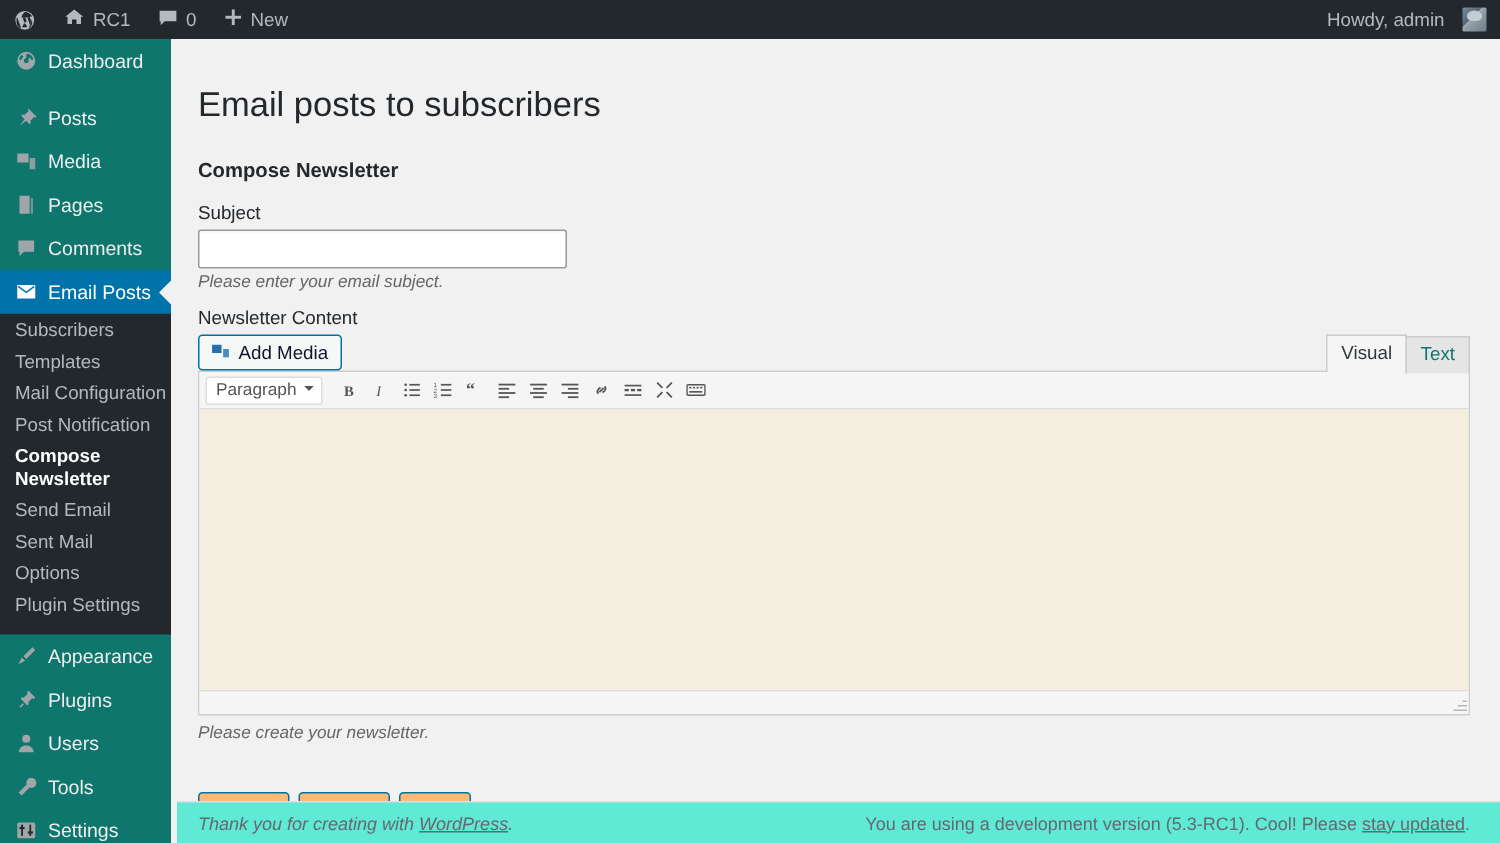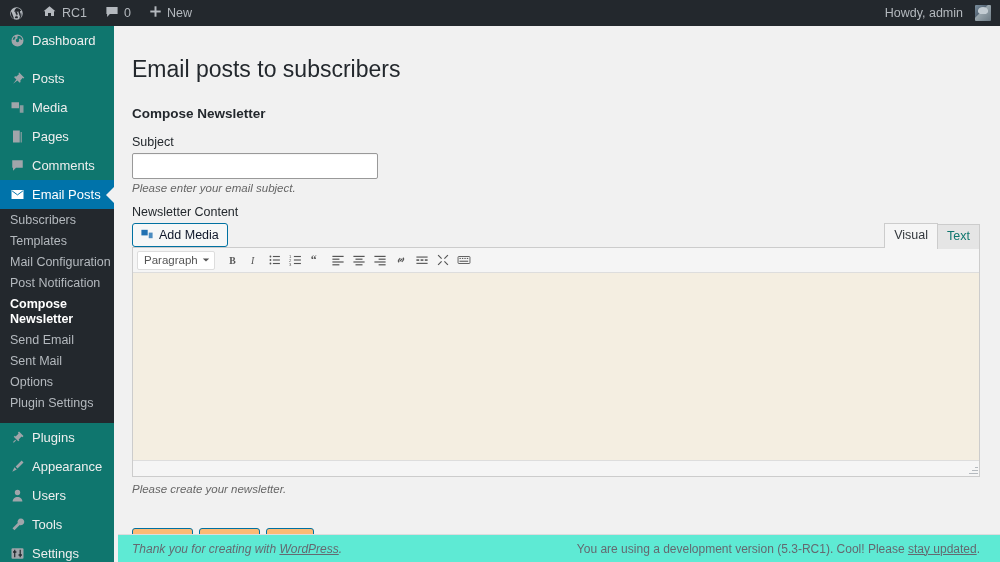--- a/index.html
+++ b/index.html
@@ -248,34 +248,34 @@
     <span class="submenu-item current">Compose Newsletter</span>
     <span class="submenu-item">Send Email</span>
     <span class="submenu-item">Sent Mail</span>
     <span class="submenu-item">Options</span>
     <span class="submenu-item">Plugin Settings</span>
   </div>
 
   <div class="menu-top">
     <span class="micon">
       <svg width="15" height="15" viewBox="0 0 20 20" fill="currentColor">
+          <path d="M15.5 2l-8 8 2.5 2.5 8-8zM6 11l-3 6 6-3z"></path>
+        </svg>
+    </span>
+    <span class="mlabel">Appearance</span>
+  </div>
+
+  <div class="menu-top">
+    <span class="micon">
+      <svg width="15" height="15" viewBox="0 0 20 20" fill="currentColor">
           <path d="M12 2l-1.5 1.5 1 1-4 4-1-1L5 9l6 6 1.5-1.5-1-1 4-4 1 1L18 8z"></path>
           <path d="M4 16l3-3 1 1-3 3z"></path>
         </svg>
     </span>
     <span class="mlabel">Plugins</span>
-  </div>
-
-  <div class="menu-top">
-    <span class="micon">
-      <svg width="15" height="15" viewBox="0 0 20 20" fill="currentColor">
-          <path d="M15.5 2l-8 8 2.5 2.5 8-8zM6 11l-3 6 6-3z"></path>
-        </svg>
-    </span>
-    <span class="mlabel">Appearance</span>
   </div>
 
   <div class="menu-top">
     <span class="micon">
       <svg width="15" height="15" viewBox="0 0 20 20" fill="currentColor">
           <circle cx="10" cy="6" r="3.6"></circle>
           <path d="M3.5 18c0-3.6 2.9-6 6.5-6s6.5 2.4 6.5 6z"></path>
         </svg>
     </span>
     <span class="mlabel">Users</span>

